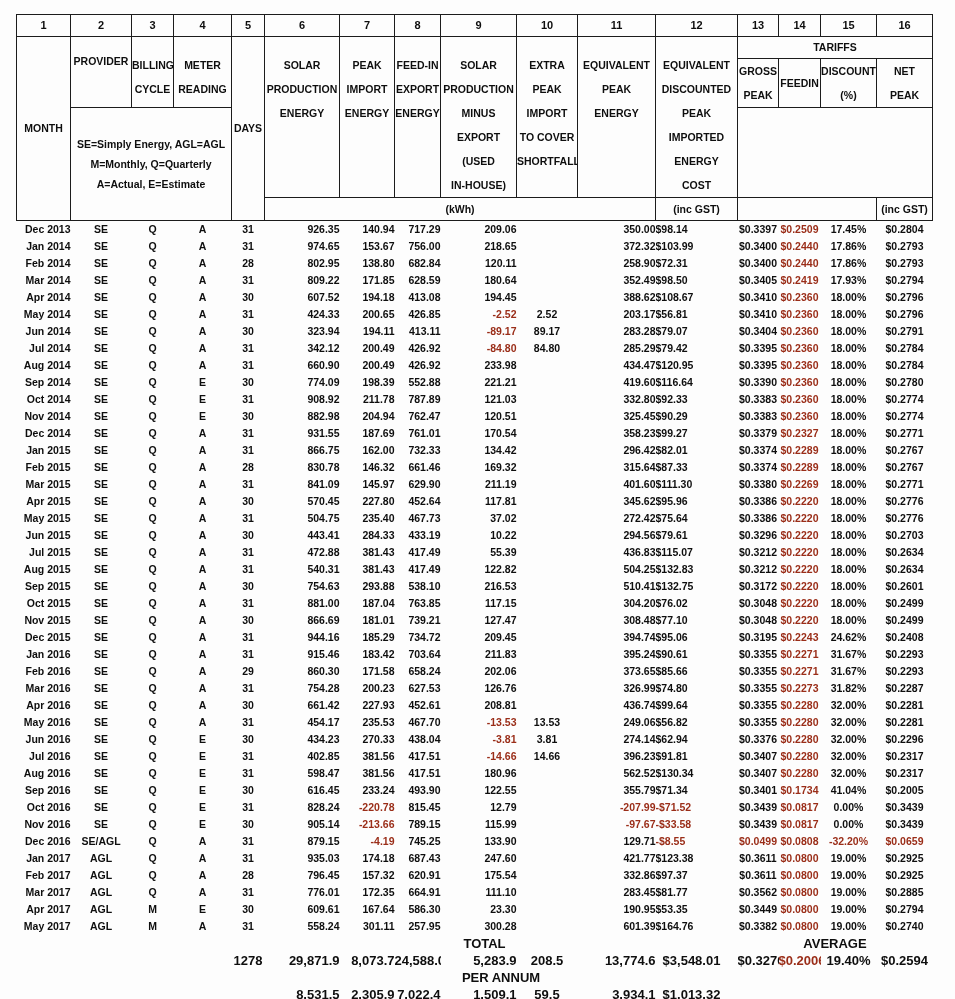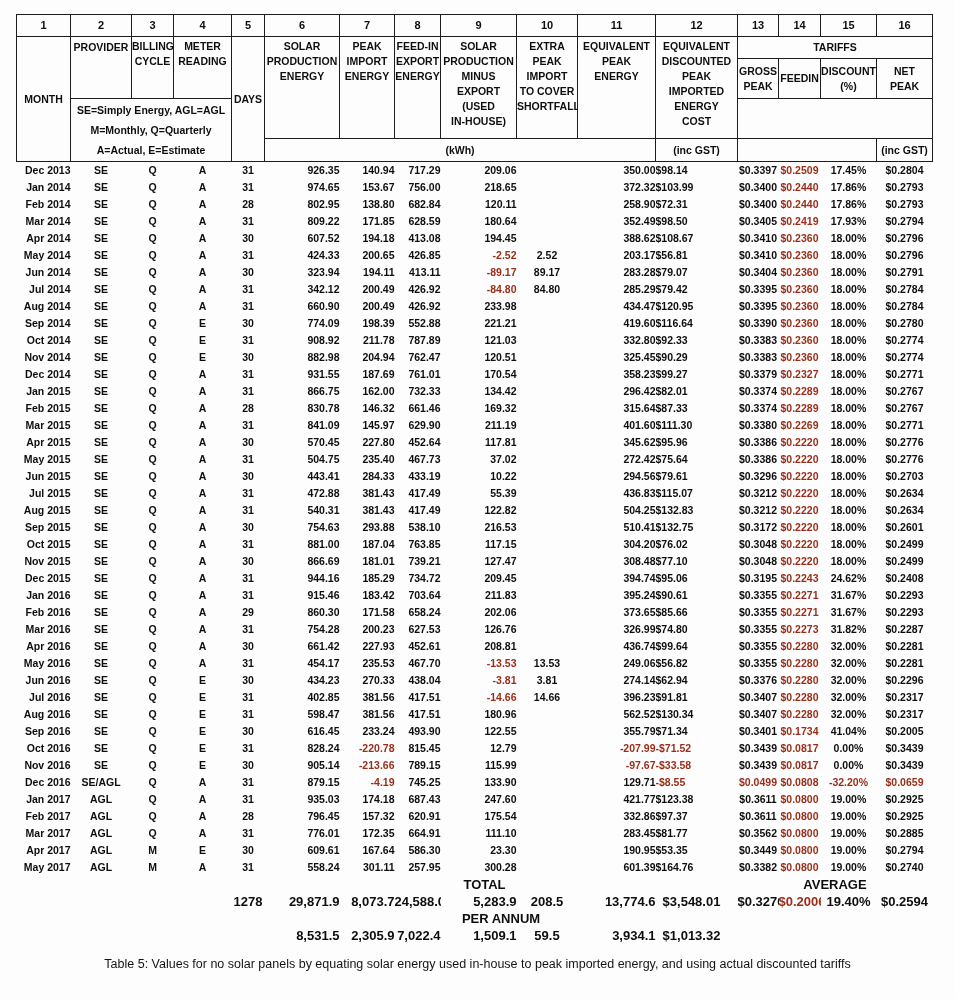--- a/index.html
+++ b/index.html
@@ -11,23 +11,23 @@
     border-collapse:collapse;table-layout:fixed;width:916px;
     margin:14px 0 0 16px;background:#fdfdfd;
   }
   .t5 th,.t5 td{
     padding:0;font-weight:bold;font-size:10.5px;line-height:17px;
     overflow:hidden;white-space:nowrap;
   }
   
   .t5 thead th{border:1px solid #1c1c1c;text-align:center;}
   .t5 tr.numrow th{height:21px;font-size:11px;}
-  .t5 .top{vertical-align:top;padding-top:2px;}
+  .t5 .top{vertical-align:top;padding-top:16px;}
   .t5 .mid{vertical-align:middle;}
-  .t5 .pre{white-space:pre-line;line-height:15px;}
+  .t5 .pre{white-space:pre-line;line-height:24px;}
   .t5 .legend{white-space:pre-line;line-height:20px;font-size:10.5px;margin-left:20px;}
   .t5 tr.hr2{height:22px;}
   .t5 tr.hr3{height:40px;}
   .t5 tr.hr4{height:40px;}
   .t5 tr.hr5 th{height:22px;font-size:10.5px;}
   
   .t5 td{border:0 solid #1c1c1c;}
   .t5 tbody tr{height:17px;}
   .bc0{border-left:1px solid #1c1c1c;border-right:1px solid #1c1c1c;text-align:right;padding-right:4px;margin-left:14px;}
   .bc1,.bc2,.bc3,.bc4{text-align:center;}

